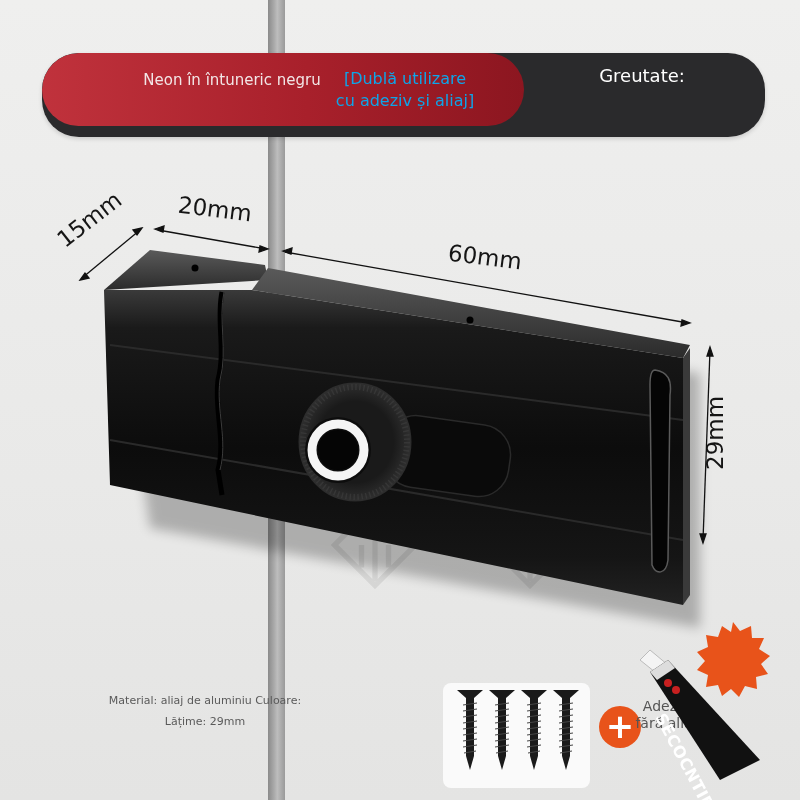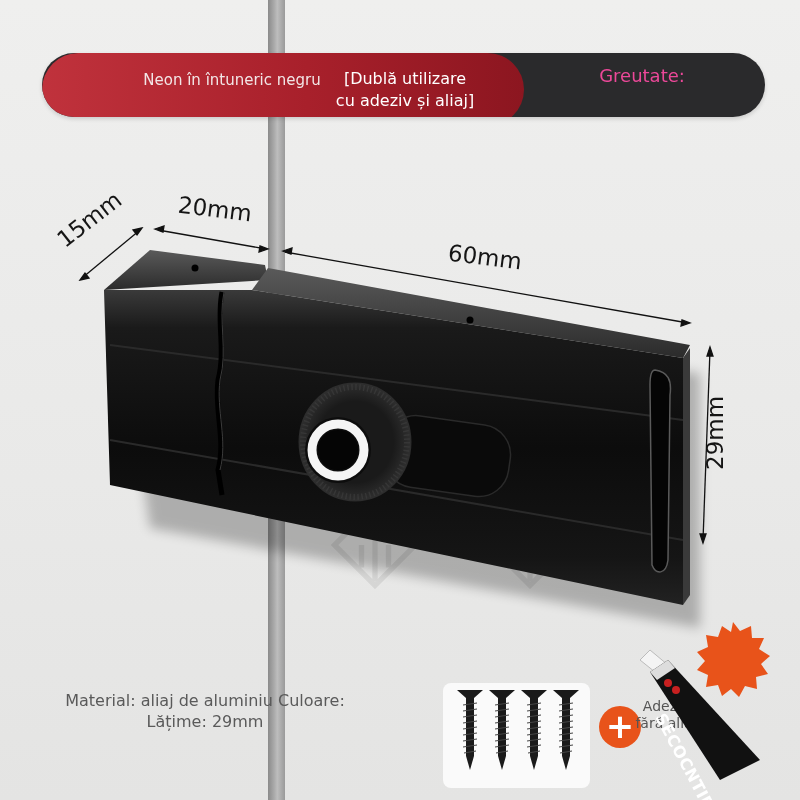--- a/index.html
+++ b/index.html
@@ -7,41 +7,41 @@
   .stage { position:relative; width:800px; height:800px; background:linear-gradient(180deg,#efefee 0%,#e9e9e8 60%,#e4e4e3 100%); overflow:hidden; }
 
   
   .glass-edge { position:absolute; left:268px; top:0; width:17px; height:800px;
     background:linear-gradient(90deg,#8a8a8a 0%,#a9a9a9 35%,#bdbdbd 55%,#9a9a9a 100%); }
 
   
   .wm { position:absolute; width:90px; height:90px; opacity:0.07; }
 
   
-  .banner { position:absolute; left:42px; top:53px; width:723px; height:64px; border-radius:37px; overflow:hidden;
+  .banner { position:absolute; left:42px; top:53px; width:723px; height:84px; border-radius:37px; overflow:hidden;
     background:#2a2a2c; box-shadow:0 2px 4px rgba(0,0,0,0.15); }
   .banner-red { position:absolute; left:0; top:0; width:482px; height:73px; border-radius:37px;
     background:linear-gradient(90deg,#c0323c 0%,#a8202b 55%,#8c1620 100%); }
   .banner-text { position:absolute; color:#f2e6e6; font-size:15px; line-height:20px; text-align:center; }
   .bt1 { left:70px; top:17px; width:240px; }
-  .bt2 { left:278px; top:15px; width:170px; font-size:16px; line-height:22px; color:#ffffff; }
-  .bt3 { left:500px; top:11px; width:200px; font-size:18px; line-height:24px; color:#ec4899; }
+  .bt2 { left:278px; top:15px; width:170px; font-size:16px; line-height:22px; color:#0ea5e9; }
+  .bt3 { left:500px; top:11px; width:200px; font-size:18px; line-height:24px; color:#ffffff; }
 
   
   .dim { position:absolute; color:#151515; font-size:23px; white-space:nowrap; }
   .dim-15 { left:52px; top:232px; transform:rotate(-38deg); transform-origin:left top; }
   .dim-20 { left:178px; top:196px; transform:rotate(7deg); }
   .dim-60 { left:448px; top:244px; transform:rotate(7deg); }
   .dim-29 { left:702px; top:470px; transform:rotate(-90deg); transform-origin:left top; }
 
   
   .product { position:absolute; left:0; top:0; width:800px; height:800px; }
 
   
-  .caption { position:absolute; left:40px; top:690px; width:330px; text-align:center; color:#5a5a5a; font-size:16px; line-height:21px; }
+  .caption { position:absolute; left:40px; top:690px; width:330px; text-align:center; color:#5a5a5a; font-size:11px; line-height:21px; }
 
   
   .screws-panel { position:absolute; left:443px; top:683px; width:147px; height:105px; background:#fafafa; border-radius:8px; }
   .plus-badge { position:absolute; left:599px; top:706px; width:42px; height:42px; border-radius:50%; background:#e8531a;
     color:#fff; font-size:34px; line-height:40px; text-align:center; font-weight:bold; }
   .adeziv-label { position:absolute; left:626px; top:698px; width:80px; text-align:center; color:#555; font-size:14px; line-height:17px; }
   .gratis-text { position:absolute; left:694px; top:648px; width:78px; text-align:center; color:#fff; font-size:14px; font-weight:bold; }
   .tube-label { position:absolute; left:668px; top:710px; color:#fff; font-weight:bold; font-size:16px; letter-spacing:0.5px;
     transform:rotate(62deg); transform-origin:left top; white-space:nowrap; }
 </style>

